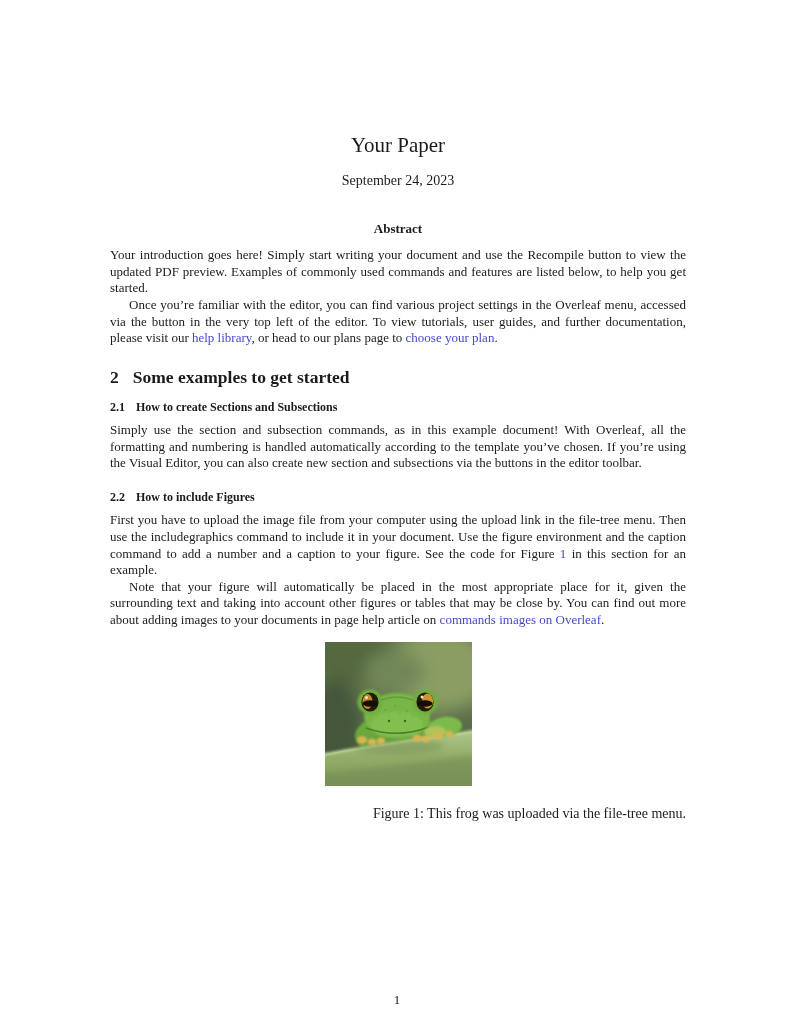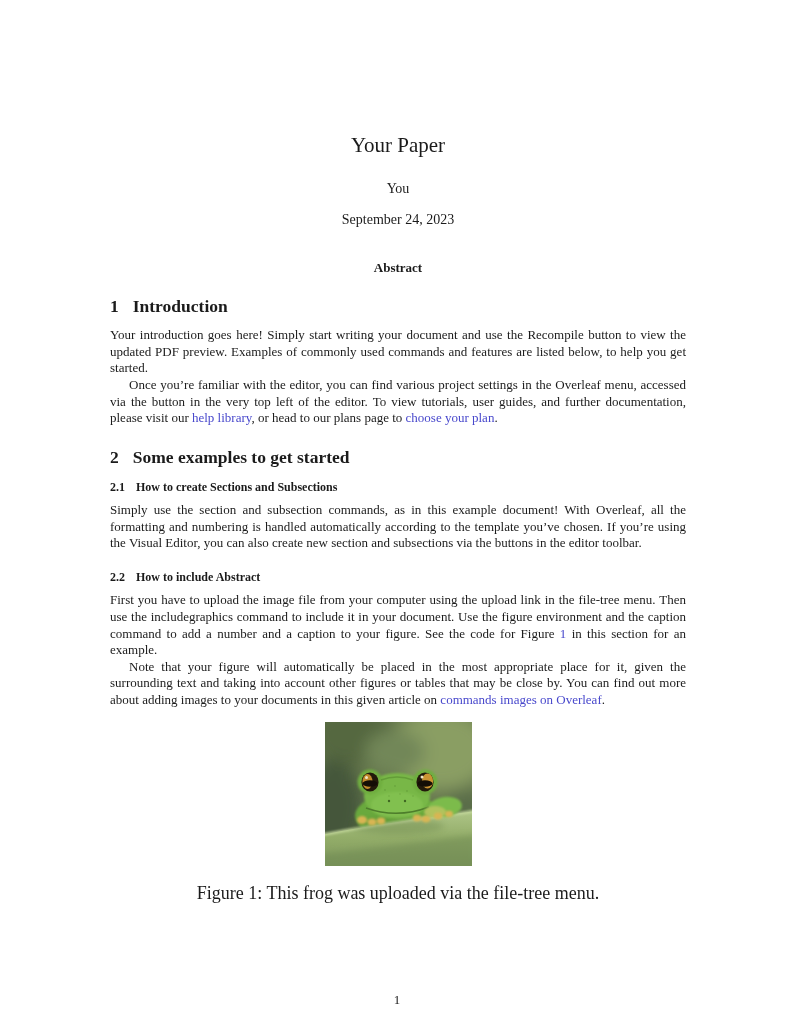--- a/index.html
+++ b/index.html
@@ -74,63 +74,59 @@
     margin-top:14px;
     text-align:center;
   }
   .figure-image-frame {
     display:inline-block;
     width:147px; height:144px;
     line-height:0;
   }
   .figure-caption {
     margin:16px 0 0 0;
-    font-size:18px; line-height:15px;
-    text-align:center;
+    font-size:14px; line-height:15px;
+    text-align:right;
   }
   .page-number {
     position:absolute;
     top:977px; left:0;
     width:100%;
     font-size:13px;
     text-align:center;
   }
 </style>
 </head>
 <body>
 
 <div class="page">
   <div class="content">
 
     <h1 class="doc-title">Your Paper</h1>
-    <div class="doc-author">You</div>
     <div class="doc-date">September 24, 2023</div>
 
     <div class="abstract-heading">Abstract</div>
 
-    <h2 class="sec-heading">
-      <span class="sec-num">1</span><span>Introduction</span>
-    </h2>
     <p class="body-par first"><span>Your introduction goes here! Simply start writing your document and use the Recompile button to view the updated PDF preview. Examples of commonly used commands and features are listed below, to help you get started.</span></p>
     <p class="body-par indent"><span>Once you’re familiar with the editor, you can find various project settings in the Overleaf menu, accessed via the button in the very top left of the editor. To view tutorials, user guides, and further documentation, please visit our </span><a class="doc-link" href="#">help library</a><span>, or head to our plans page to </span><a class="doc-link" href="#">choose your plan</a><span>.</span></p>
 
     <h2 class="sec-heading">
       <span class="sec-num">2</span><span>Some examples to get started</span>
     </h2>
 
     <h3 class="subsec-heading">
       <span class="sec-num">2.1</span><span>How to create Sections and Subsections</span>
     </h3>
     <p class="body-par first-sub"><span>Simply use the section and subsection commands, as in this example document! With Overleaf, all the formatting and numbering is handled automatically according to the template you’ve chosen. If you’re using the Visual Editor, you can also create new section and subsections via the buttons in the editor toolbar.</span></p>
 
     <h3 class="subsec-heading gap-lg">
-      <span class="sec-num">2.2</span><span>How to include Abstract</span>
+      <span class="sec-num">2.2</span><span>How to include Figures</span>
     </h3>
     <p class="body-par first-sub"><span>First you have to upload the image file from your computer using the upload link in the file-tree menu. Then use the includegraphics command to include it in your document. Use the figure environment and the caption command to add a number and a caption to your figure. See the code for Figure </span><a class="doc-link" href="#">1</a><span> in this section for an example.</span></p>
-    <p class="body-par indent"><span>Note that your figure will automatically be placed in the most appropriate place for it, given the surrounding text and taking into account other figures or tables that may be close by. You can find out more about adding images to your documents in this given article on </span><a class="doc-link" href="#">commands images on Overleaf</a><span>.</span></p>
+    <p class="body-par indent"><span>Note that your figure will automatically be placed in the most appropriate place for it, given the surrounding text and taking into account other figures or tables that may be close by. You can find out more about adding images to your documents in page help article on </span><a class="doc-link" href="#">commands images on Overleaf</a><span>.</span></p>
 
     <div class="figure-block">
       <span class="figure-image-frame">
         <svg width="147" height="144" viewBox="0 0 147 144" xmlns="http://www.w3.org/2000/svg">
           <defs>
             <filter id="b8" x="-50%" y="-50%" width="200%" height="200%">
                 <feGaussianBlur stdDeviation="8"></feGaussianBlur>
               </filter>
             <filter id="b3" x="-50%" y="-50%" width="200%" height="200%">
                 <feGaussianBlur stdDeviation="3"></feGaussianBlur>

